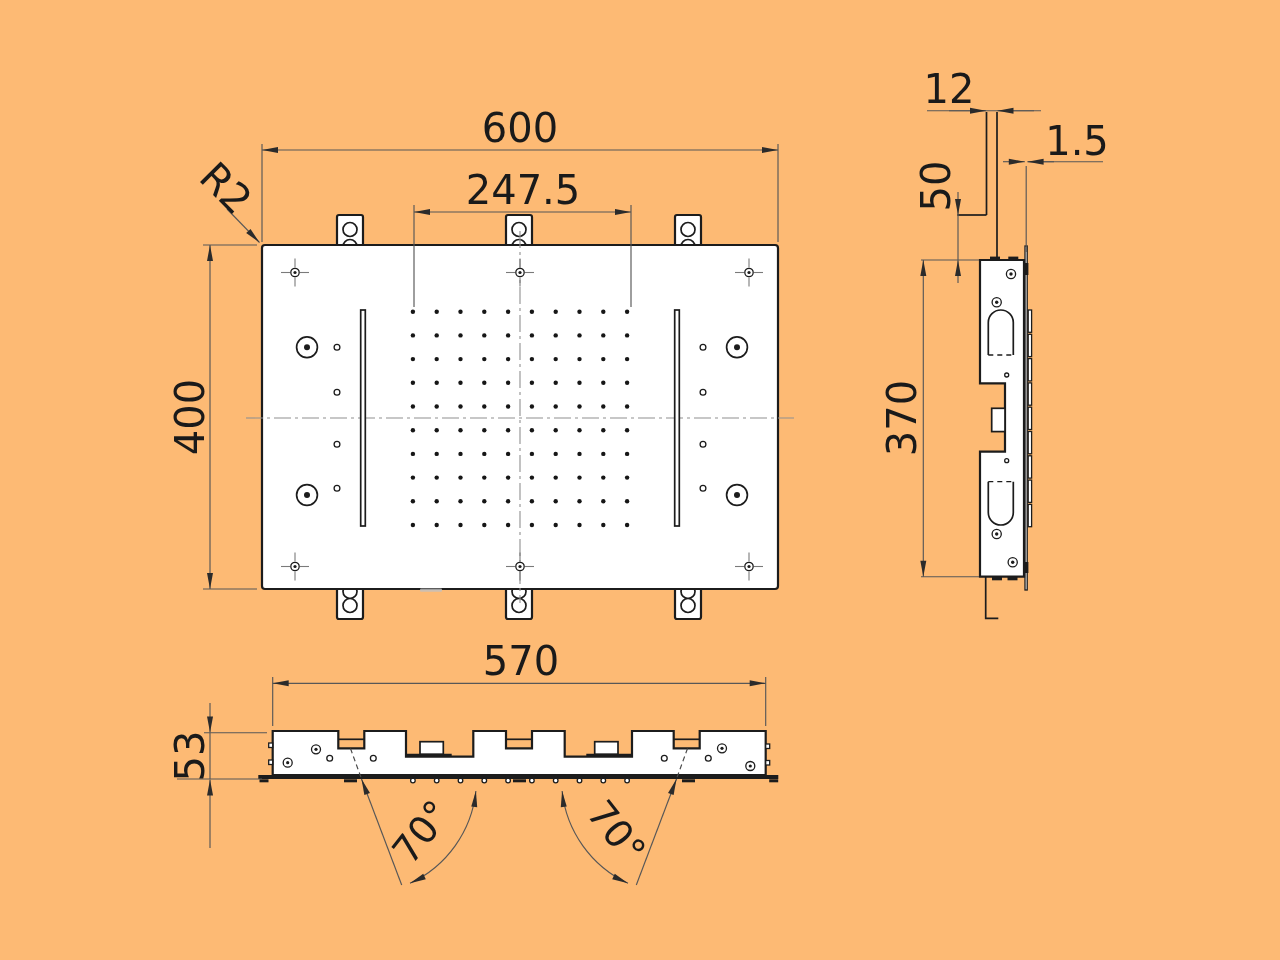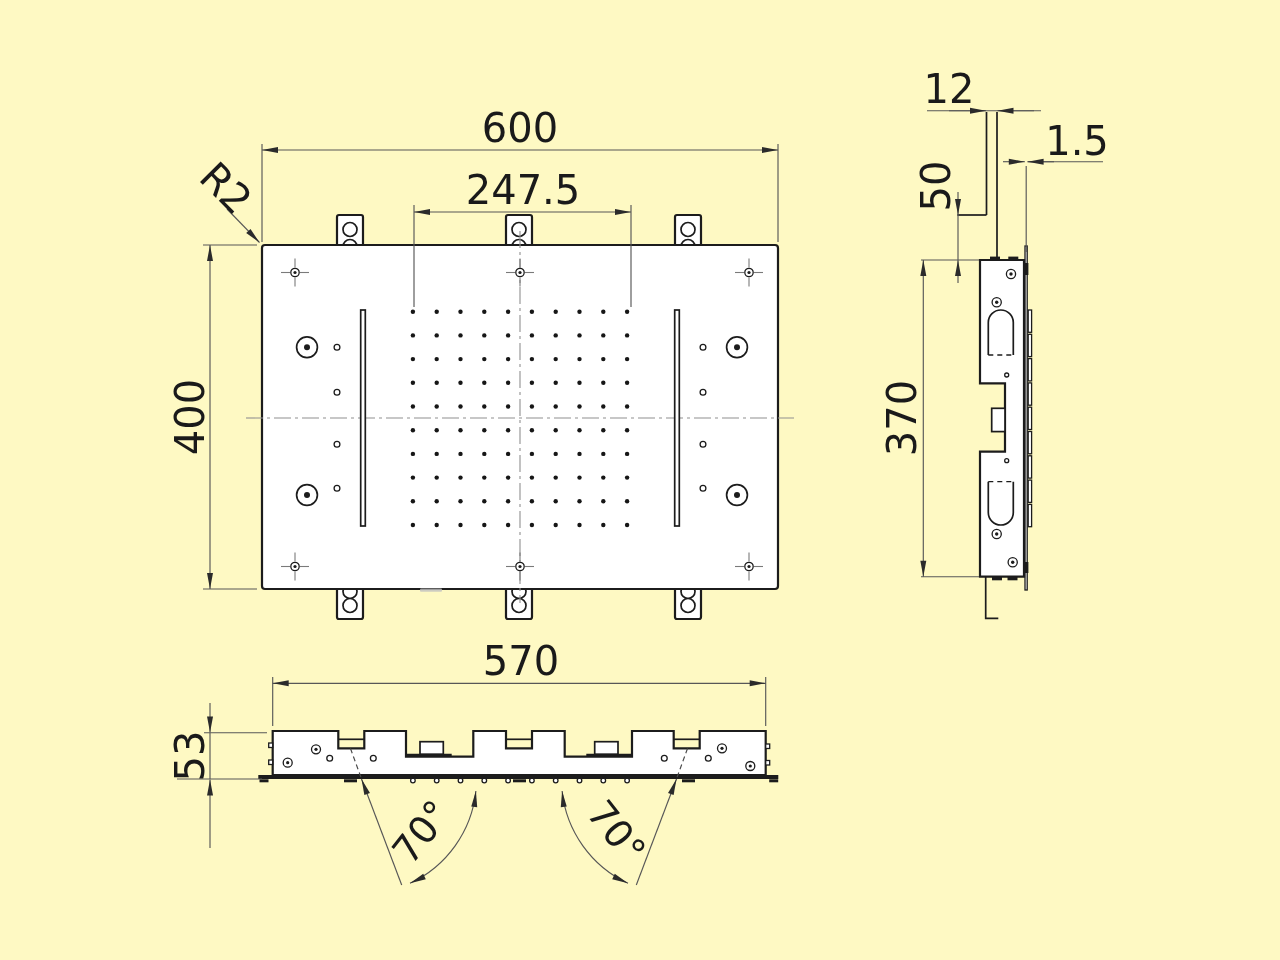--- a/index.html
+++ b/index.html
@@ -1,16 +1,16 @@
 <!DOCTYPE html>
 <html><head>
 <meta charset="utf-8">
 <style>
   html,body{margin:0;padding:0;background:#fff;}
-  #stage{width:1280px;height:960px;background:#fef9c3;position:relative;}
+  #stage{width:1280px;height:960px;background:#fdba74;position:relative;}
   svg{display:block;}
   .ol2{stroke:#1c1c1c;stroke-width:2.2;fill:none;stroke-linejoin:miter;}
   .ol1{stroke:#1c1c1c;stroke-width:1.7;fill:none;}
   .olt{stroke:#1c1c1c;stroke-width:1.3;fill:none;}
   .wf{fill:#ffffff;}
   .blk{fill:#1c1c1c;stroke:none;}
   .thick{stroke:#1c1c1c;stroke-width:3.2;fill:none;}
   .plate{stroke:#1c1c1c;stroke-width:4.2;fill:none;}
   .dim{stroke:#575757;stroke-width:1.15;fill:none;}
   .dimd{stroke:#4a4a4a;stroke-width:1.15;fill:none;stroke-dasharray:5 3.5;}

